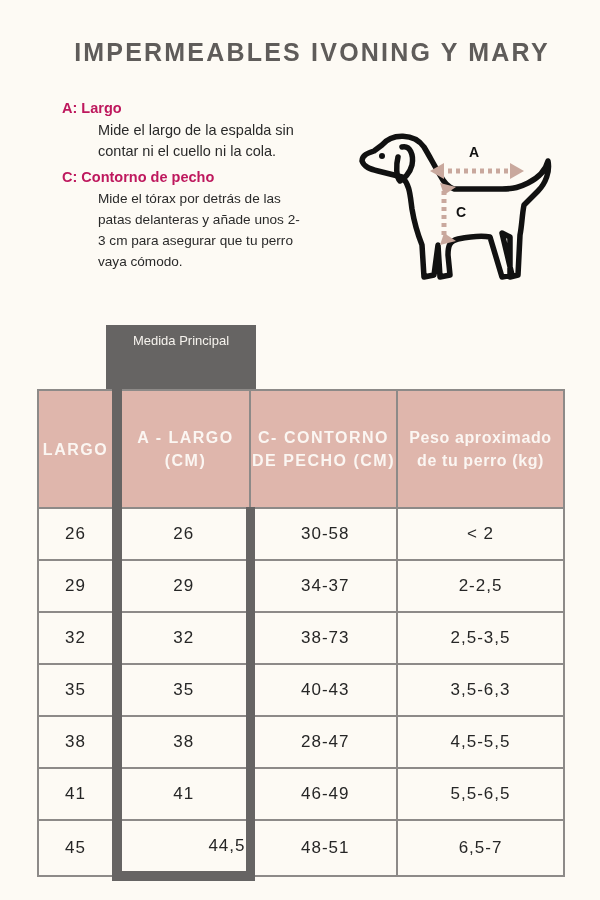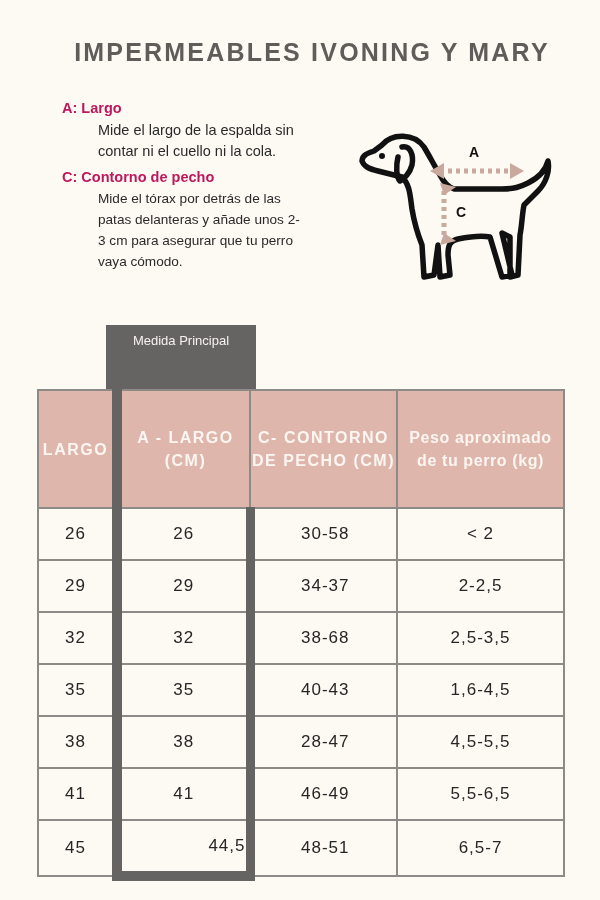--- a/index.html
+++ b/index.html
@@ -102,28 +102,28 @@
     </tr>
     <tr>
       <td>29</td>
       <td class="hl-left hl-right">29</td>
       <td>34-37</td>
       <td>2-2,5</td>
     </tr>
     <tr>
       <td>32</td>
       <td class="hl-left hl-right">32</td>
-      <td>38-68</td>
+      <td>38-73</td>
       <td>2,5-3,5</td>
     </tr>
     <tr>
       <td>35</td>
       <td class="hl-left hl-right">35</td>
       <td>40-43</td>
-      <td>1,6-4,5</td>
+      <td>3,5-6,3</td>
     </tr>
     <tr>
       <td>38</td>
       <td class="hl-left hl-right">38</td>
       <td>28-47</td>
       <td>4,5-5,5</td>
     </tr>
     <tr>
       <td>41</td>
       <td class="hl-left hl-right">41</td>

